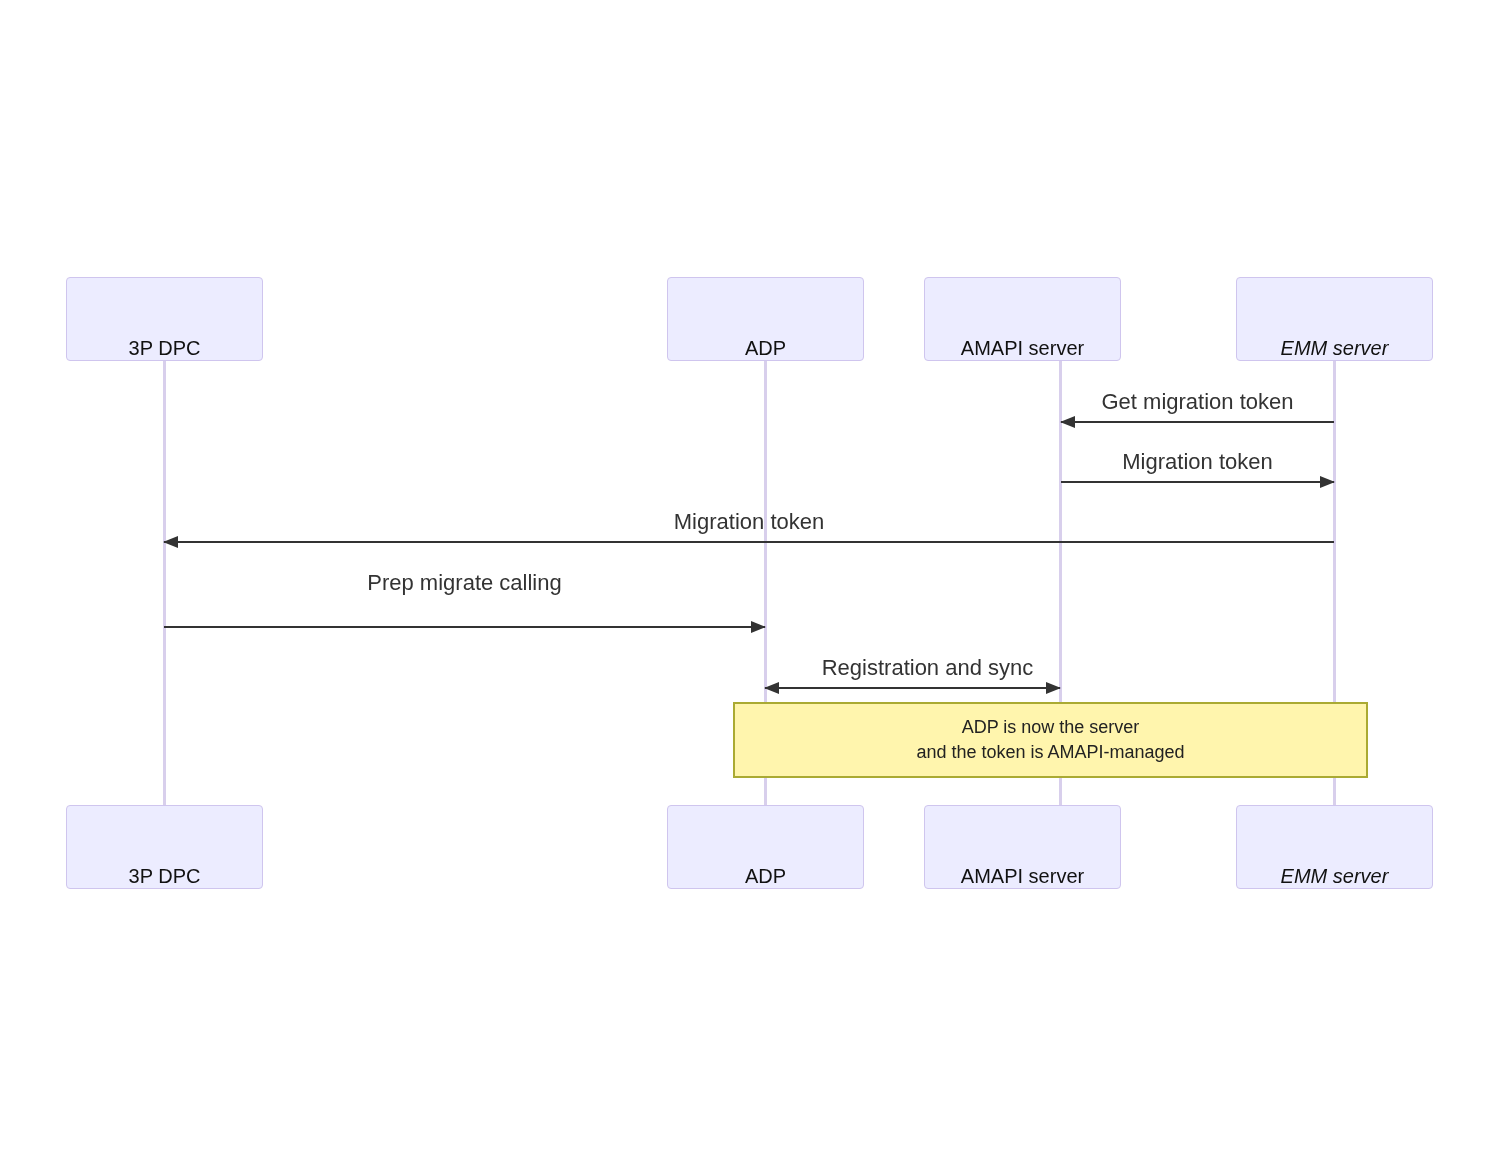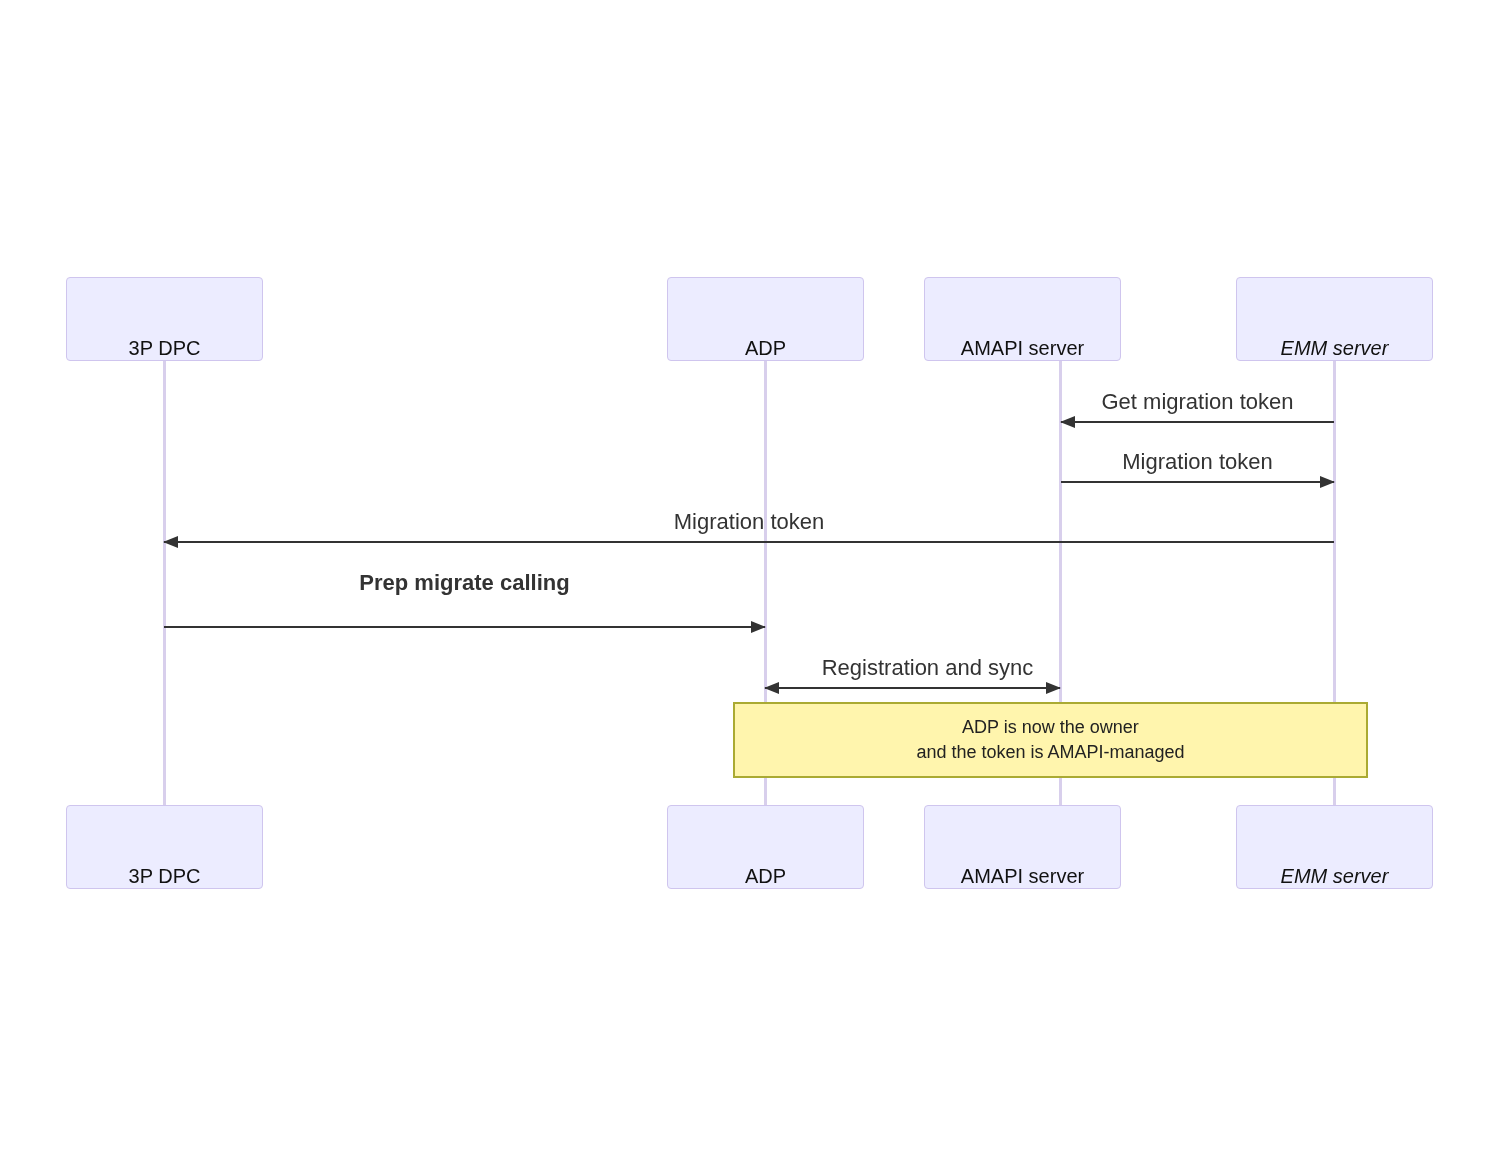--- a/index.html
+++ b/index.html
@@ -57,21 +57,21 @@
     text-align: center;
     font-size: 22px;
     line-height: 23px;
     color: #333333;
   }
   .m1-label { left: 1061px; width: 273px; top: 390px; }
   .m2-label { left: 1061px; width: 273px; top: 450px; }
   .m3-label { left: 164px;  width: 1170px; top: 510px; }
   .m4-label { left: 164px;  width: 601px; top: 571px; }
   .m5-label { left: 765px;  width: 295px; top: 656px; margin-left: 15px; }
-  .msg-label span { display: block; font-weight: bold; }
+  .msg-label span { display: block; }
 
   
   .msg-line {
     position: absolute;
     height: 2px;
     background: #333333;
   }
   .m1-line { left: 1061px; width: 273px;  top: 421px; }
   .m2-line { left: 1061px; width: 273px;  top: 481px; }
   .m3-line { left: 164px;  width: 1170px; top: 541px; }
@@ -156,21 +156,21 @@
 
   <div class="msg-label m4-label">
     <span>Prep migrate calling</span>
   </div>
   <div class="msg-line m4-line head-right"></div>
 
   <div class="msg-label m5-label">Registration and sync</div>
   <div class="msg-line m5-line head-both"></div>
 
   <div class="note">
-    <span>ADP is now the owner</span>
+    <span>ADP is now the server</span>
     <span>and the token is AMAPI-managed</span>
   </div>
 
   <div class="actor row-bottom a-0">
     <span>3P DPC</span>
   </div>
   <div class="actor row-bottom a-1">
     <span>ADP</span>
   </div>
   <div class="actor row-bottom a-2">

